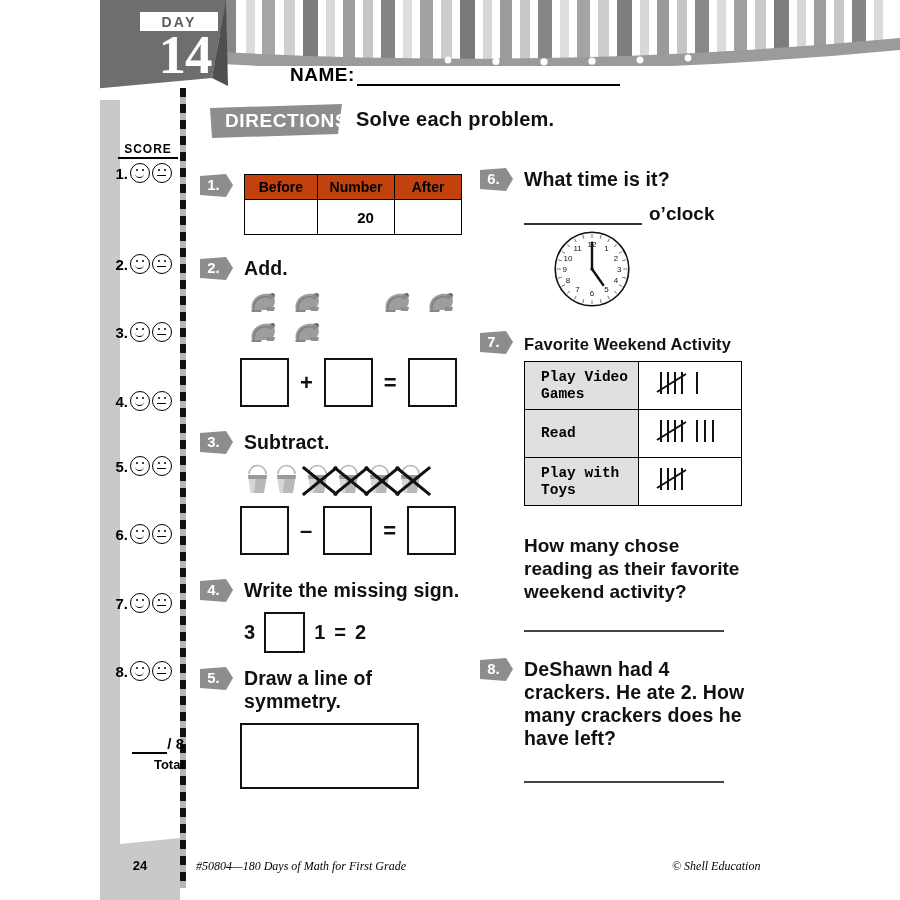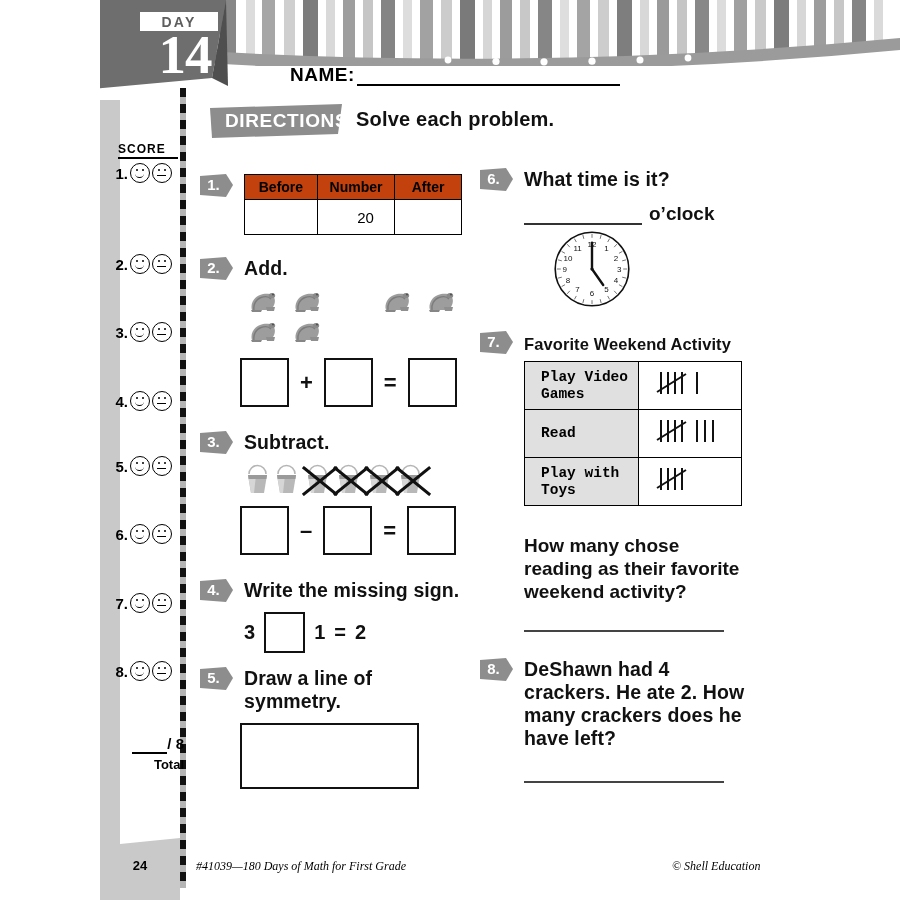--- a/index.html
+++ b/index.html
@@ -40,21 +40,21 @@
   
   .dirflag{position:absolute;left:210px;top:104px;width:135px;height:34px;}
   .dirflag svg{display:block}
   .dirtext{position:absolute;left:225px;top:110px;width:110px;height:22px;text-align:center;
            font-family:"Liberation Sans",sans-serif;font-weight:bold;font-size:19px;color:#fff;
            letter-spacing:.6px;}
   .dirbody{position:absolute;left:356px;top:108px;font-size:20px;font-weight:bold;color:#111;
            font-family:"Liberation Sans",sans-serif;letter-spacing:.2px;}
 
   
-  .score-hdr{position:absolute;left:118px;top:142px;width:60px;
+  .score-hdr{position:absolute;left:118px;top:142px;width:60px;text-align:center;
              font-family:"Liberation Sans",sans-serif;font-weight:bold;font-size:12px;
              letter-spacing:1px;color:#000;border-bottom:2px solid #000;padding-bottom:1px;}
   .score-row{position:absolute;left:112px;width:70px;height:22px;display:flex;align-items:center;
              justify-content:flex-start;}
   .score-row .n{font-family:"Liberation Sans",sans-serif;font-weight:bold;font-size:15px;color:#000;
                 width:16px;text-align:right;}
   .face{width:18px;height:18px;border-radius:50%;border:1.4px solid #000;position:relative;
         margin-left:2px;background:#fff;flex:0 0 auto;}
   .face i{position:absolute;width:2.2px;height:2.2px;background:#000;border-radius:50%;top:5px;}
   .face i.l{left:4.6px}.face i.r{right:4.6px}
@@ -76,21 +76,21 @@
   .ptag svg{display:block}
   .ptag span{position:absolute;left:0;top:0;width:27px;height:22px;line-height:22px;text-align:center;
              font-family:"Liberation Sans",sans-serif;font-weight:bold;font-size:15px;color:#fff;}
   .ptxt{margin-left:44px;font-family:"Liberation Sans",sans-serif;font-weight:bold;font-size:19.5px;
         line-height:23px;color:#111;letter-spacing:.1px;}
 
   
   table.grid{border-collapse:collapse;margin-left:44px;margin-top:6px;}
   table.grid td,table.grid th{border:1.6px solid #000;font-family:"Liberation Sans",sans-serif;}
   table.grid th{background:#c2410c;font-size:14px;font-weight:bold;padding:4px 8px;text-align:center;color:#000;}
-  table.grid td{height:32px;text-align:center;font-size:15px;font-weight:normal;color:#000;padding-left:20px;}
+  table.grid td{height:32px;text-align:center;font-size:15px;font-weight:bold;color:#000;padding-left:20px;}
 
   
   .eqrow{margin-left:40px;margin-top:10px;display:flex;align-items:center;gap:11px;}
   .abox{width:45px;height:45px;border:2px solid #111;background:#fff;}
   .op{font-family:"Liberation Sans",sans-serif;font-size:22px;font-weight:bold;color:#111;}
 
   .picrow{margin-left:48px;margin-top:6px;display:flex;align-items:flex-end;}
   .frog{width:34px;height:26px;}
 
   .signrow{margin-left:44px;margin-top:10px;display:flex;align-items:center;gap:9px;
@@ -678,16 +678,16 @@
             <path d="M0,2 L26,0 L33,11 L26,23 L0,21 Z" fill="#8d8d8d"></path>
           </svg>
         <span>8.</span>
       </div>
       <div class="ptxt">DeShawn had 4 crackers.  He ate 2. How many crackers does he have left?</div>
       <div class="answerline" style="margin-top:30px"></div>
     </div>
   </div>
 
   <div class="pagenum">24</div>
-  <div class="foot-l">#41039—180 Days of Math for First Grade</div>
+  <div class="foot-l">#50804—180 Days of Math for First Grade</div>
   <div class="foot-r">© Shell Education</div>
 
 </div>
 
 </body></html>

